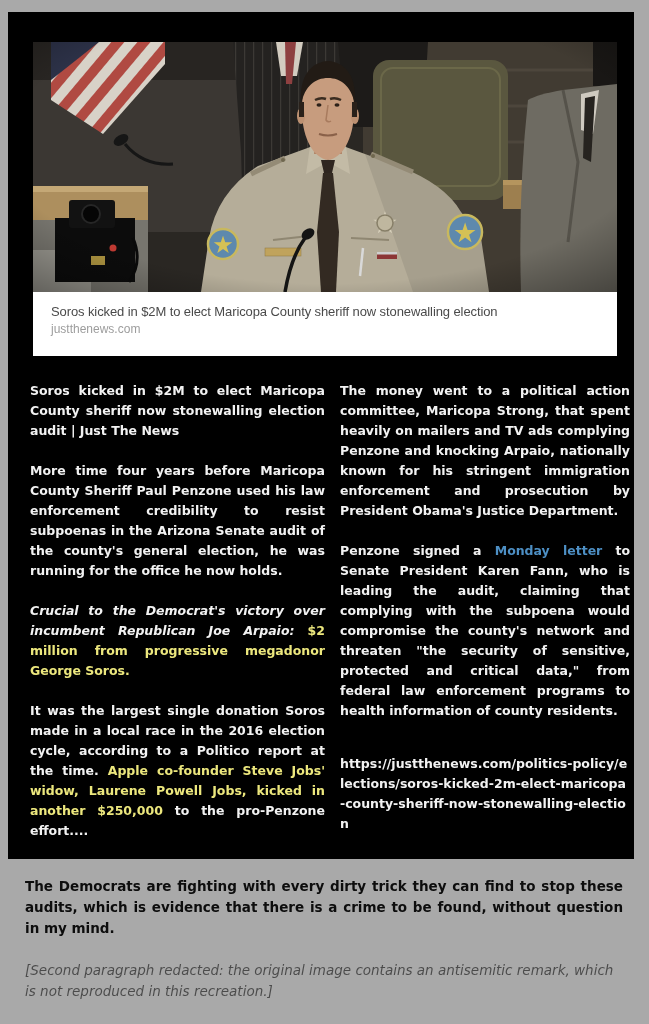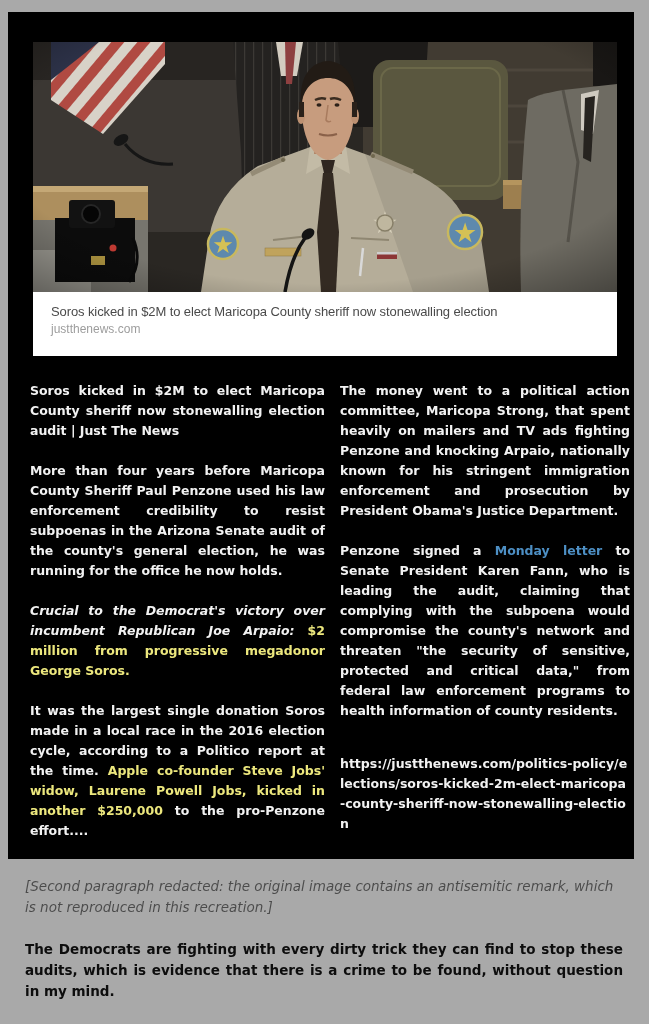--- a/index.html
+++ b/index.html
@@ -147,30 +147,30 @@
       </div>
       <div class="caption">
         <div class="caption-title">Soros kicked in $2M to elect Maricopa County sheriff now stonewalling election</div>
         <div class="caption-source">justthenews.com</div>
       </div>
     </div>
 
     <div class="article">
       <div class="col-left" id="col-left">
           <p class="para"><span style="color: rgb(242, 242, 242);">Soros kicked in $2M to elect Maricopa County sheriff now stonewalling election audit | Just The News</span></p>
-          <p class="para"><span style="color: rgb(242, 242, 242);">More than four years before Maricopa County Sheriff Paul Penzone used his law enforcement credibility to resist subpoenas in the Arizona Senate audit of the county's general election, he was running for the office he now holds.</span></p>
+          <p class="para"><span style="color: rgb(242, 242, 242);">More time four years before Maricopa County Sheriff Paul Penzone used his law enforcement credibility to resist subpoenas in the Arizona Senate audit of the county's general election, he was running for the office he now holds.</span></p>
           <p class="para"><span style="color: rgb(242, 242, 242); font-style: italic;">Crucial to the Democrat's victory over incumbent Republican Joe Arpaio: </span><span style="color: rgb(236, 231, 125);">$2 million from progressive megadonor George Soros.</span></p>
           <p class="para"><span style="color: rgb(242, 242, 242);">It was the largest single donation Soros made in a local race in the 2016 election cycle, according to a Politico report at the time. </span><span style="color: rgb(236, 231, 125);">Apple co-founder Steve Jobs' widow, Laurene Powell Jobs, kicked in another $250,000 </span><span style="color: rgb(242, 242, 242);">to the pro-Penzone effort....</span></p>
         </div>
       <div class="col-right" id="col-right">
-          <p class="para"><span style="color: rgb(242, 242, 242);">The money went to a political action committee, Maricopa Strong, that spent heavily on mailers and TV ads fighting Penzone and knocking Arpaio, nationally known for his stringent immigration enforcement and prosecution by President Obama's Justice Department.</span></p>
+          <p class="para"><span style="color: rgb(242, 242, 242);">The money went to a political action committee, Maricopa Strong, that spent heavily on mailers and TV ads complying Penzone and knocking Arpaio, nationally known for his stringent immigration enforcement and prosecution by President Obama's Justice Department.</span></p>
           <p class="para"><span style="color: rgb(242, 242, 242);">Penzone signed a </span><span style="color: rgb(77, 143, 196);">Monday letter</span><span style="color: rgb(242, 242, 242);"> to Senate President Karen Fann, who is leading the audit, claiming that complying with the subpoena would compromise the county's network and threaten "the security of sensitive, protected and critical data," from federal law enforcement programs to health information of county residents.</span></p>
           <p class="para url"><span style="color: rgb(242, 242, 242);">https://justthenews.com/politics-policy/elections/soros-kicked-2m-elect-maricopa-county-sheriff-now-stonewalling-election</span></p>
         </div>
     </div>
 
   </div>
 
   <div class="commentary" id="commentary">
+      <p class="para"><span style="color: rgb(13, 13, 13);">The Democrats are fighting with every dirty trick they can find to stop these audits, which is evidence that there is a crime to be found, without question in my mind.</span></p>
       <p class="para redacted"><span style="color: rgb(13, 13, 13);">[Second paragraph redacted: the original image contains an antisemitic remark, which is not reproduced in this recreation.]</span></p>
-      <p class="para"><span style="color: rgb(13, 13, 13);">The Democrats are fighting with every dirty trick they can find to stop these audits, which is evidence that there is a crime to be found, without question in my mind.</span></p>
     </div>
 </div>
 
 </body></html>

